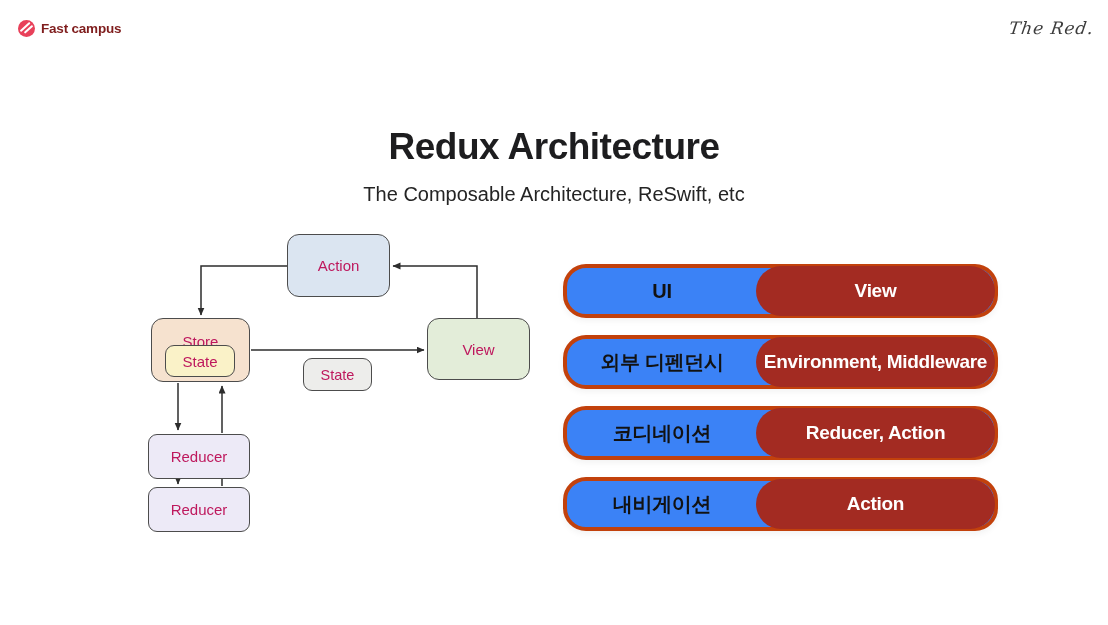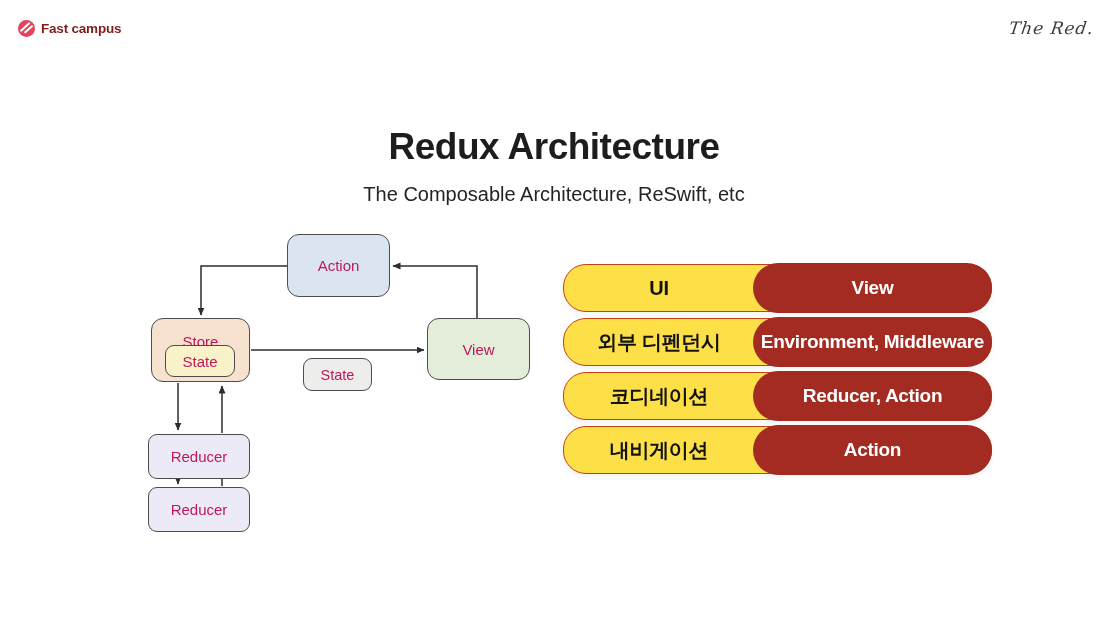--- a/index.html
+++ b/index.html
@@ -30,22 +30,22 @@
   .node-store{left:151px;top:318px;width:99px;height:64px;background:#f6e2cf;
     flex-direction:column;justify-content:flex-start;}
   .store-label{display:block;margin-top:12px;line-height:22px;}
   .node-store-state{left:13px;top:26px;width:70px;height:32px;background:#faf2c8;border-radius:9px;}
   .node-state{left:303px;top:358px;width:69px;height:33px;background:#ededeb;border-radius:9px;font-size:14.5px;}
   .node-reducer{left:148px;top:434px;width:102px;height:45px;background:#edeaf7;border-radius:9px;}
   .node-reducer2{top:487px;}
   .arrows{position:absolute;left:0;top:0;pointer-events:none;}
   
   .mapping{position:absolute;left:563px;top:264px;width:427px;}
-  .map-row{position:relative;width:427px;height:46px;margin-bottom:6px;
-    background:#fde047;border:1px solid #c2410c;border-radius:23px;
+  .map-row{position:relative;width:427px;height:46px;margin-bottom:17px;
+    background:#3b82f6;border:4px solid #c2410c;border-radius:23px;
     box-shadow:0 3px 6px rgba(0,0,0,0.05);}
   .map-label{position:absolute;left:0;top:0;width:190px;height:100%;
     display:flex;align-items:center;justify-content:center;
     font-size:20px;font-weight:bold;color:#121212;letter-spacing:-0.3px;}
   .map-badge{position:absolute;right:-1px;top:-2px;width:239px;height:50px;
     background:#a32b22;border-radius:25px;display:flex;align-items:center;justify-content:center;}
   .map-badge span{font-size:19px;font-weight:bold;color:#ffffff;letter-spacing:-0.3px;}
 </style>
 </head>
 <body>

